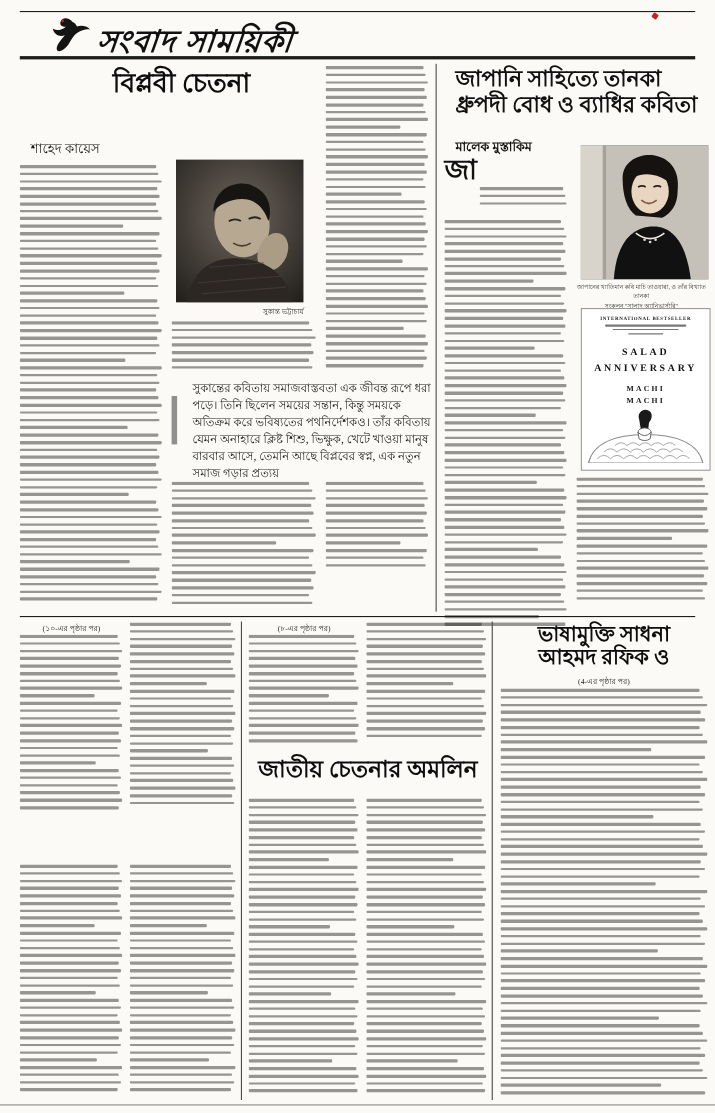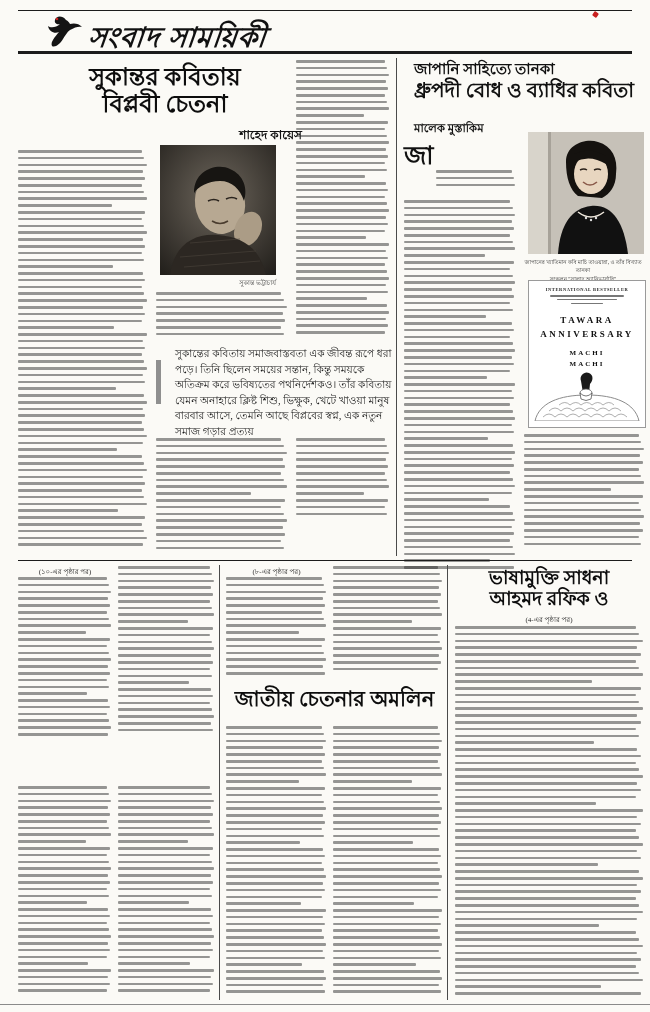--- a/index.html
+++ b/index.html
@@ -12,21 +12,21 @@
   .logo-script{font-style:italic;font-weight:bold;font-size:28px;letter-spacing:1px;
                transform:skewX(-6deg);white-space:nowrap;}
   .mast-right{text-align:right;line-height:1.25;}
   .mast-name{font-weight:bold;font-size:17px;letter-spacing:1px;}
   .mast-page{font-weight:bold;font-size:13px;}
   .mast-date{font-size:7px;color:#333;}
   .red-tick{position:absolute;width:5px;height:5px;background:#c81f1f;border-radius:1px;
             transform:rotate(35deg);}
   
   .hl{position:absolute;font-weight:bold;text-align:center;line-height:1.12;color:#0d0d0d;}
-  .byline{font-weight:bold;text-align:right;}
+  .byline{font-weight:normal;text-align:left;}
   .note{font-size:7px;text-align:center;color:#222;}
   .caption{font-size:6.5px;color:#333;}
   
   .simtext{position:absolute;overflow:hidden;}
   .simtext i{display:block;height:2.6px;background:#2f2f2f;opacity:.5;margin-bottom:4.2px;border-radius:1px;}
   
   .pullquote{position:absolute;display:flex;align-items:flex-start;}
   .pq-bar{width:5px;height:44px;background:#8f8f8f;margin:14px 14px 0 6px;flex:none;}
   .pq-text{font-size:10.5px;line-height:15.5px;color:#1c1c1c;}
   
@@ -56,21 +56,20 @@
       <circle cx="11" cy="5" r="1.3" fill="#c81f1f"></circle>
     </svg>
   </div>
   <div class="abs logo-script" style="left:88px;top:16px;">সংবাদ সাময়িকী</div>
 
   <div class="red-tick" style="left:593px;top:12px;"></div>
 
   <div class="rule-h" style="left:18px;top:51px;width:614px;height:3px;"></div>
 
   <div class="hl" style="left:28px;top:64px;width:274px;font-size:24px;">
-    <div>সুকান্তর কবিতায়</div>
     <div>বিপ্লবী চেতনা</div>
   </div>
   <div class="abs byline" style="left:28px;top:126px;width:274px;font-size:12px;">শাহেদ কায়েস</div>
 
   <div class="simtext" style="left:296px;top:60px;width:94px;height:283px;">
       <i style="width:95%"></i>
       <i style="width:97%"></i>
       <i style="width:99%"></i>
       <i style="width:96%"></i>
       <i style="width:98%"></i>
@@ -240,21 +239,21 @@
       <i style="width:72%"></i>
       <i style="width:98%"></i>
       <i style="width:95%"></i>
       <i style="width:97%"></i>
     </div>
 
 
   <div class="rule-v" style="left:396px;top:58px;height:498px;"></div>
 
   <div class="abs" style="left:414px;top:60px;width:231px;font-weight:bold;line-height:1.2;">
-    <div style="font-size:15px;">জাপানি সাহিত্যে তানকা</div>
+    <div style="font-size:20px;">জাপানি সাহিত্যে তানকা</div>
     <div style="font-size:20px;">ধ্রুপদী বোধ ও ব্যাধির কবিতা</div>
     <div style="font-size:11.5px;margin-top:20px;">মালেক মুস্তাকিম</div>
   </div>
 
   <div class="abs" style="left:404px;top:142px;width:112px;height:414px;">
     <span class="dropcap">জা</span>
     <div class="simtext" style="position:relative;left:0;top:2px;width:80px;height:26px;margin-left:32px;">
         <i style="width:95%"></i>
         <i style="width:97%"></i>
         <i style="width:99%"></i>
@@ -341,21 +340,21 @@
   </div>
 
   <div class="book" style="left:528px;top:280px;width:118px;height:148px;">
     <div class="bk-tag">INTERNATIONAL BESTSELLER</div>
     <div class="bk-quote">
         <i style="width:90%"></i>
         <i style="width:75%"></i>
         <i style="width:40%"></i>
       </div>
     <div class="bk-title">
-      <div>TAWARA</div>
+      <div>SALAD</div>
       <div>ANNIVERSARY</div>
     </div>
     <div class="bk-author">
       <div>MACHI</div>
       <div>MACHI</div>
     </div>
     <svg width="116" height="52" viewBox="0 0 116 52">
       <path d="M6,52 C10,34 30,26 58,26 C86,26 106,34 110,52 Z" fill="none" stroke="#8b8b8b" stroke-width="1"></path>
       <path d="M14,48 q6,-6 12,0 q6,-6 12,0 q6,-6 12,0 q6,-6 12,0 q6,-6 12,0 q6,-6 12,0 q6,-6 12,0
                M20,42 q6,-6 12,0 q6,-6 12,0 q6,-6 12,0 q6,-6 12,0 q6,-6 12,0 q6,-6 12,0

